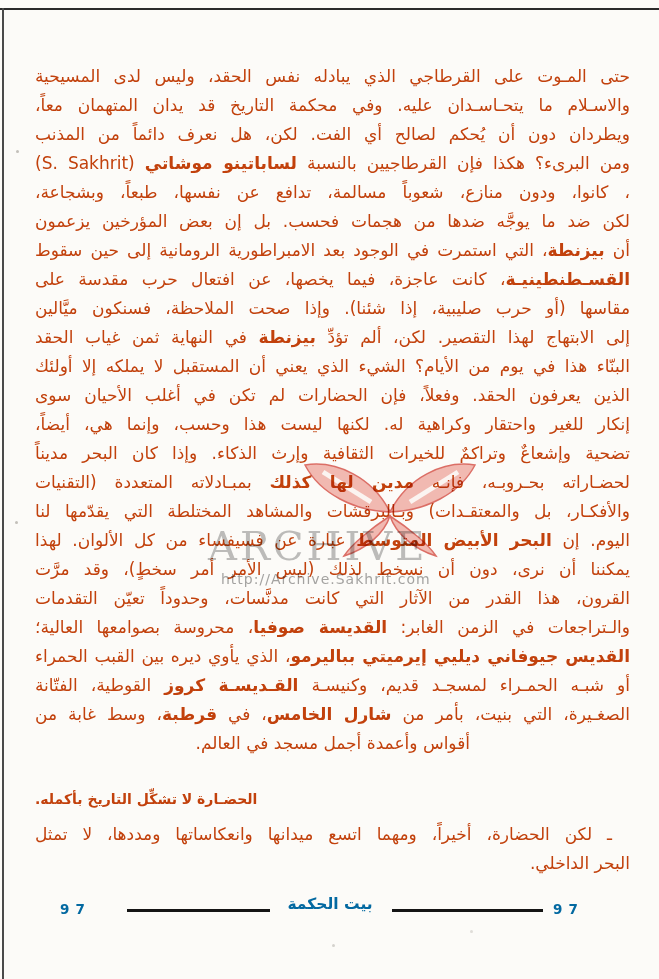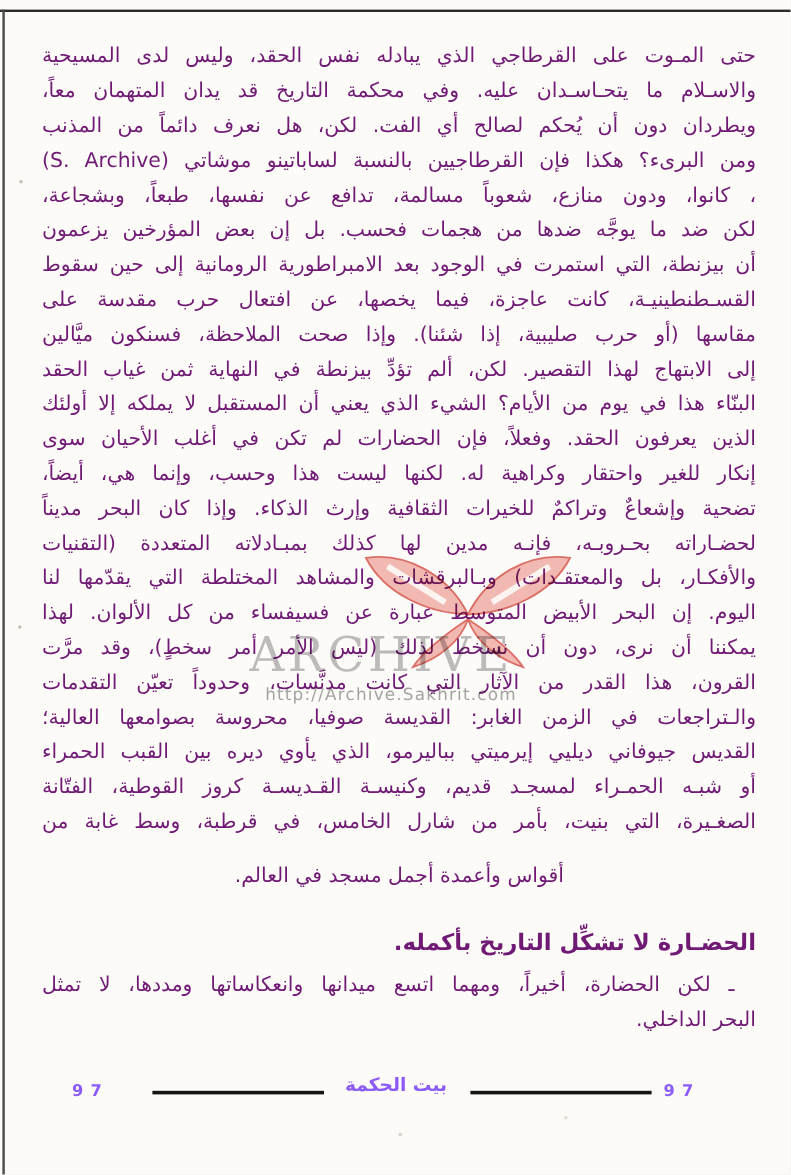--- a/index.html
+++ b/index.html
@@ -12,57 +12,57 @@
     position:relative;width:659px;height:979px;overflow:hidden;
     background:#fcfbf8;
   }
   
   .frame-top{position:absolute;left:0;top:8px;width:659px;height:2px;background:#2b2b2b;}
   .frame-left{position:absolute;left:2px;top:8px;width:2px;height:971px;background:#4a4a4a;}
   .speck{position:absolute;width:3px;height:3px;border-radius:50%;background:#c3c0ba;}
 
   
   .textblock{
-    position:absolute;top:33px;left:35px;right:29px;
+    position:absolute;top:62px;left:35px;right:29px;
     direction:rtl;
-    color:#701a75;
+    color:#c2410c;
     font-size:17px;
     line-height:29px;
     letter-spacing:0;
   }
   .line{height:29px;white-space:nowrap;}
   .line.j{text-align:justify;text-align-last:justify;white-space:normal;}
   .line.ji{text-align:justify;text-align-last:justify;white-space:normal;padding-right:18px;}
   .line.r{text-align:right;}
-  .line.c{text-align:right;padding-right:160px;margin-top:16px;}
-  .line .b{font-weight:400;}
+  .line.c{text-align:right;padding-right:160px;}
+  .line .b{font-weight:700;}
   .heading{
     margin:26px 0 6px 0;padding:0;
-    font-size:19px;line-height:30px;font-weight:700;text-align:right;
+    font-size:14px;line-height:30px;font-weight:700;text-align:left;
   }
 
   
   .wm-layer{position:absolute;inset:0;pointer-events:none;margin-top:40px;}
   .wm-logo{position:absolute;left:293px;top:410px;mix-blend-mode:multiply;opacity:.85;}
   .wm-word{
     position:absolute;left:208px;top:486px;
     font-family:"DejaVu Serif",serif;
     font-size:40px;line-height:40px;letter-spacing:3px;
     color:rgba(125,125,125,0.50);
     mix-blend-mode:multiply;
   }
   .wm-url{
     position:absolute;left:221px;top:531px;
     font-size:14px;line-height:16px;letter-spacing:1px;
     color:rgba(110,110,110,0.62);
     mix-blend-mode:multiply;
   }
 
   
-  .footer{position:absolute;left:0;top:894px;width:659px;height:30px;color:#8b5cf6;}
+  .footer{position:absolute;left:0;top:894px;width:659px;height:30px;color:#0369a1;}
   .footer .pn{
     position:absolute;top:7px;font-size:13.5px;font-weight:700;letter-spacing:6px;
   }
   .footer .pn.left{left:60px;}
   .footer .pn.right{left:553px;}
   .footer .rule{position:absolute;top:15px;height:2.5px;background:#151515;}
   .footer .rule-left{left:127px;width:143px;}
   .footer .rule-right{left:392px;width:151px;}
   .footer .journal{
     position:absolute;left:285px;top:1px;width:90px;
@@ -80,21 +80,21 @@
   <div class="speck" style="left:16px;top:150px;"></div>
   <div class="speck" style="left:15px;top:521px;"></div>
   <div class="speck" style="left:332px;top:944px;opacity:.7;"></div>
   <div class="speck" style="left:470px;top:930px;opacity:.5;"></div>
 
   <div class="textblock">
     <div id="para1">
         <div class="line j"><span>حتى المـوت على القرطاجي الذي يبادله نفس الحقد، وليس لدى المسيحية</span></div>
         <div class="line j"><span>والاسـلام ما يتحـاسـدان عليه. وفي محكمة التاريخ قد يدان المتهمان معاً،</span></div>
         <div class="line j"><span>ويطردان دون أن يُحكم لصالح أي الفت. لكن، هل نعرف دائماً من المذنب</span></div>
-        <div class="line j"><span>ومن البرىء؟ هكذا فإن القرطاجيين بالنسبة </span><span class="b">لساباتينو موشاتي</span><span> </span><span dir="ltr">(S. Archive)</span></div>
+        <div class="line j"><span>ومن البرىء؟ هكذا فإن القرطاجيين بالنسبة </span><span class="b">لساباتينو موشاتي</span><span> </span><span dir="ltr">(S. Sakhrit)</span></div>
         <div class="line j"><span>، كانوا، ودون منازع، شعوباً مسالمة، تدافع عن نفسها، طبعاً، وبشجاعة،</span></div>
         <div class="line j"><span>لكن ضد ما يوجَّه ضدها من هجمات فحسب. بل إن بعض المؤرخين يزعمون</span></div>
         <div class="line j"><span>أن </span><span class="b">بيزنطة</span><span>، التي استمرت في الوجود بعد الامبراطورية الرومانية إلى حين سقوط</span></div>
         <div class="line j"><span class="b">القسـطنطينيـة</span><span>، كانت عاجزة، فيما يخصها، عن افتعال حرب مقدسة على</span></div>
         <div class="line j"><span>مقاسها (أو حرب صليبية، إذا شئنا). وإذا صحت الملاحظة، فسنكون ميَّالين</span></div>
         <div class="line j"><span>إلى الابتهاج لهذا التقصير. لكن، ألم تؤدِّ </span><span class="b">بيزنطة</span><span> في النهاية ثمن غياب الحقد</span></div>
         <div class="line j"><span>البنّاء هذا في يوم من الأيام؟ الشيء الذي يعني أن المستقبل لا يملكه إلا أولئك</span></div>
         <div class="line j"><span>الذين يعرفون الحقد. وفعلاً، فإن الحضارات لم تكن في أغلب الأحيان سوى</span></div>
         <div class="line j"><span>إنكار للغير واحتقار وكراهية له. لكنها ليست هذا وحسب، وإنما هي، أيضاً،</span></div>
         <div class="line j"><span>تضحية وإشعاعٌ وتراكمٌ للخيرات الثقافية وإرث الذكاء. وإذا كان البحر مديناً</span></div>

